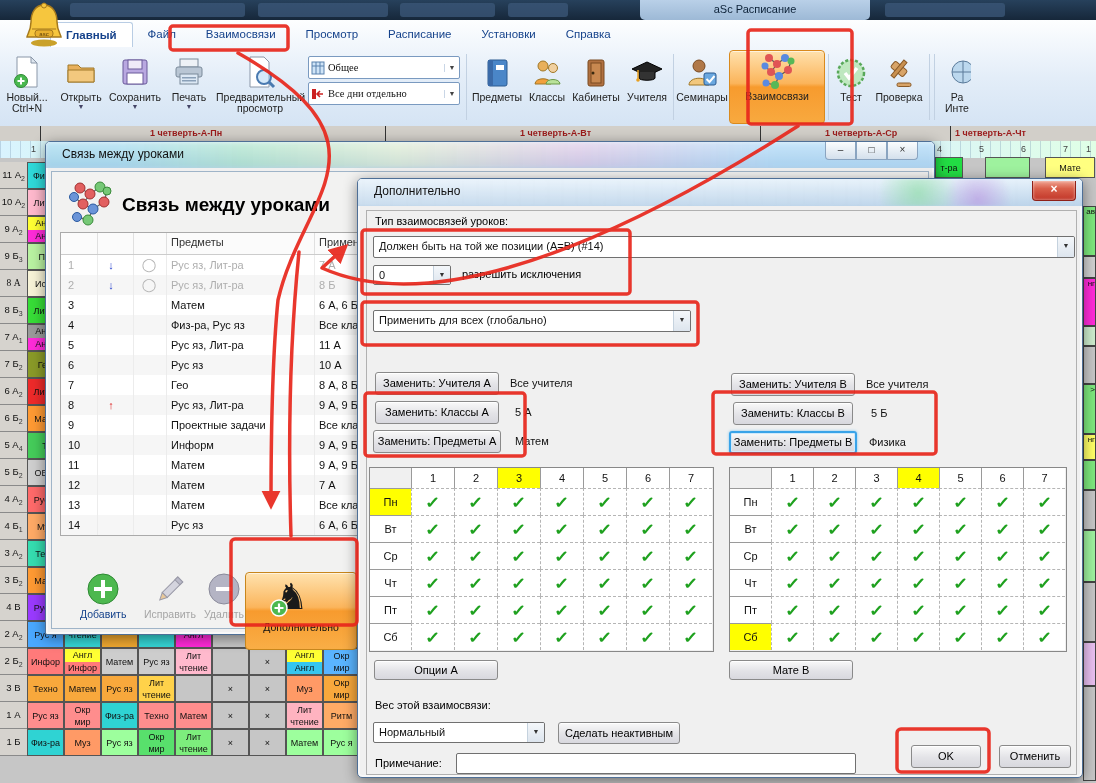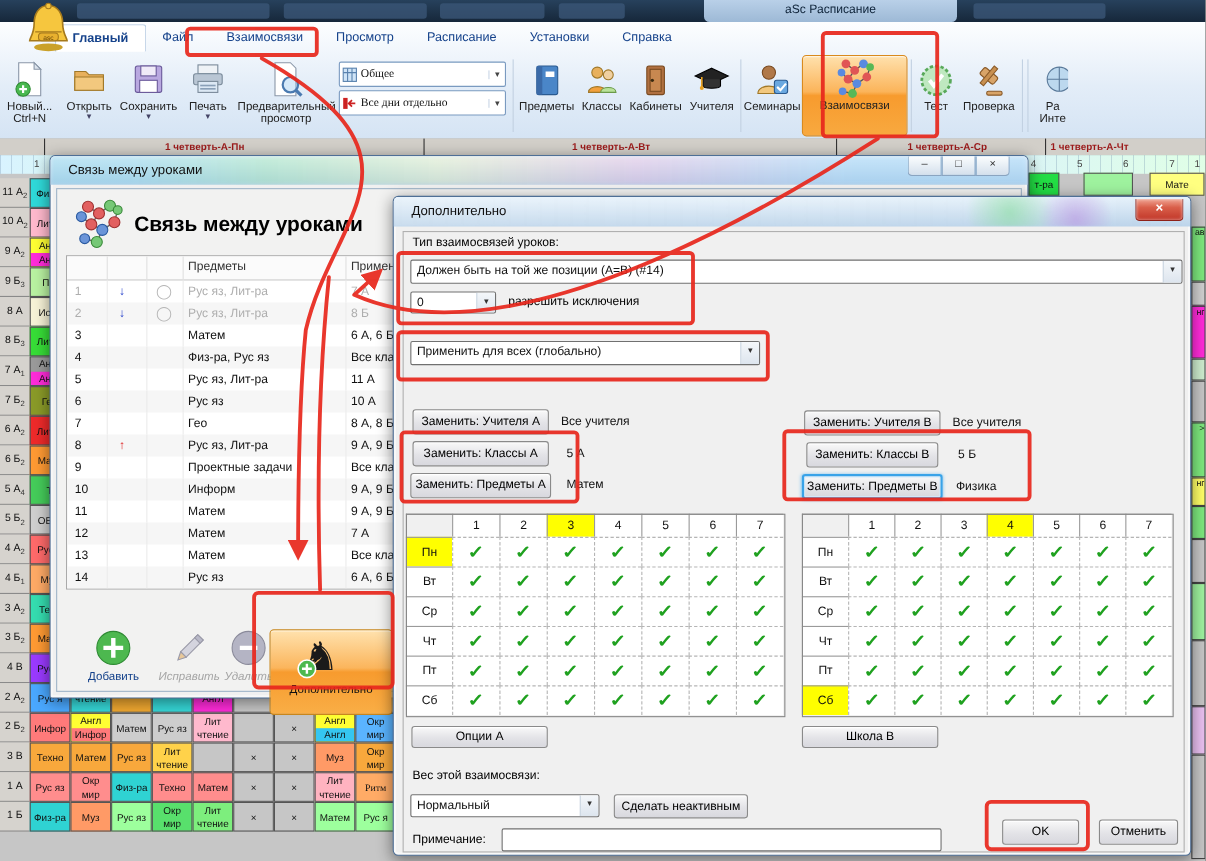--- a/index.html
+++ b/index.html
@@ -86,21 +86,21 @@
   .lrow .c1{position:absolute;left:7px;}
   .lrow .c2{position:absolute;left:38px;width:24px;text-align:center;font-weight:bold;}
   .lrow .c3{position:absolute;left:76px;width:24px;text-align:center;color:#b5b5b5;font-size:13px;}
   .lrow .c4{position:absolute;left:110px;}
   .lrow .c5{position:absolute;left:258px;}
   .lrow.dis{color:#aeaeae;}
   #lthead{position:absolute;left:0;top:0;width:100%;height:21px;background:#fbfbfb;
     border-bottom:1px solid #ccc;color:#333;}
   .vsep{position:absolute;top:0;bottom:0;width:1px;background:#e0e0e0;}
   .toollbl{font-size:10.5px;color:#15428b;}
-  .toollbl.dim{color:#a5a5a5;font-style:italic;}
+  .toollbl.dim{color:#a5a5a5;}
   #advbtn{position:absolute;left:193px;top:400px;width:110px;height:76px;border-radius:4px;
     border:1px solid #c8861c;background:linear-gradient(#ffe2ae,#fbb55c 45%,#f79b2e 50%,#f9ae46);
     text-align:center;box-shadow:inset 0 1px 0 #fff3dd;}
   
   #advdlg{left:357px;top:178px;width:726px;height:600px;border-radius:5px;}
   #advdlg .tbar{height:27px;}
   #advdlg .tbar:before{background:
     radial-gradient(circle at 560px 14px, rgba(120,220,140,.5), transparent 40px),
     radial-gradient(circle at 620px 20px, rgba(180,120,220,.45), transparent 34px),
     linear-gradient(90deg,rgba(255,255,255,.2),rgba(255,255,255,0));filter:blur(1px);}
@@ -376,21 +376,21 @@
         <div class="tcell" style="left: 27px; top: 36px; width: 36px; height: 27px; background: rgb(47, 217, 217);">Физ-р</div>
         <div class="clabel" style="top: 63px;">10 А<span class="sub">2</span></div>
         <div class="tcell" style="left: 27px; top: 63px; width: 36px; height: 27px; background: rgb(255, 185, 205);">Лит-р</div>
         <div class="clabel" style="top: 90px;">9 А<span class="sub">2</span></div>
         <div class="tcell split" style="left: 27px; top: 90px; width: 36px; height: 27px; background: rgb(255, 255, 51);">
           <div class="half" style="background: rgb(255, 255, 51);">Англ</div>
           <div class="half" style="background: rgb(255, 43, 217);">Англ</div>
         </div>
         <div class="clabel" style="top: 117px;">9 Б<span class="sub">3</span></div>
         <div class="tcell" style="left: 27px; top: 117px; width: 36px; height: 27px; background: rgb(185, 242, 161);">ПС</div>
-        <div class="clabel" style="top: 144px;">8 А</div>
+        <div class="clabel" style="top: 144px; font-family: Liberation Serif, serif;">8 А</div>
         <div class="tcell" style="left: 27px; top: 144px; width: 36px; height: 27px; background: rgb(247, 243, 215);">Исто</div>
         <div class="clabel" style="top: 171px;">8 Б<span class="sub">3</span></div>
         <div class="tcell" style="left: 27px; top: 171px; width: 36px; height: 27px; background: rgb(55, 221, 55);">Лит-р</div>
         <div class="clabel" style="top: 198px;">7 А<span class="sub">1</span></div>
         <div class="tcell split" style="left: 27px; top: 198px; width: 36px; height: 27px; background: rgb(154, 154, 154);">
           <div class="half" style="background: rgb(154, 154, 154);">Англ</div>
           <div class="half" style="background: rgb(255, 43, 217);">Англ</div>
         </div>
         <div class="clabel" style="top: 225px;">7 Б<span class="sub">2</span></div>
         <div class="tcell" style="left: 27px; top: 225px; width: 36px; height: 27px; background: rgb(138, 154, 40);">Гео</div>
@@ -450,21 +450,21 @@
         <div class="tcell" style="left: 323px; top: 549px; width: 37px; height: 27px; background: rgb(248, 168, 60);">Окр мир</div>
         <div class="clabel" style="top: 576px;">1 А</div>
         <div class="tcell" style="left: 27px; top: 576px; width: 37px; height: 27px; background: rgb(255, 141, 141);">Рус яз</div>
         <div class="tcell" style="left: 64px; top: 576px; width: 37px; height: 27px; background: rgb(255, 141, 141);">Окр мир</div>
         <div class="tcell" style="left: 101px; top: 576px; width: 37px; height: 27px; background: rgb(47, 211, 211);">Физ-ра</div>
         <div class="tcell" style="left: 138px; top: 576px; width: 37px; height: 27px; background: rgb(255, 141, 141);">Техно</div>
         <div class="tcell" style="left: 175px; top: 576px; width: 37px; height: 27px; background: rgb(255, 141, 141);">Матем</div>
         <div class="tcell" style="left: 212px; top: 576px; width: 37px; height: 27px; background: rgb(198, 198, 198);">×</div>
         <div class="tcell" style="left: 249px; top: 576px; width: 37px; height: 27px; background: rgb(198, 198, 198);">×</div>
         <div class="tcell" style="left: 286px; top: 576px; width: 37px; height: 27px; background: rgb(255, 179, 192);">Лит чтение</div>
-        <div class="tcell" style="left: 323px; top: 576px; width: 37px; height: 27px; background: rgb(255, 171, 102); font-family: Liberation Serif, serif;">Ритм</div>
+        <div class="tcell" style="left: 323px; top: 576px; width: 37px; height: 27px; background: rgb(255, 171, 102);">Ритм</div>
         <div class="clabel" style="top: 603px;">1 Б</div>
         <div class="tcell" style="left: 27px; top: 603px; width: 37px; height: 27px; background: rgb(47, 211, 211);">Физ-ра</div>
         <div class="tcell" style="left: 64px; top: 603px; width: 37px; height: 27px; background: rgb(255, 154, 102);">Муз</div>
         <div class="tcell" style="left: 101px; top: 603px; width: 37px; height: 27px; background: rgb(157, 255, 157);">Рус яз</div>
         <div class="tcell" style="left: 138px; top: 603px; width: 37px; height: 27px; background: rgb(88, 224, 108);">Окр мир</div>
         <div class="tcell" style="left: 175px; top: 603px; width: 37px; height: 27px; background: rgb(125, 238, 125);">Лит чтение</div>
         <div class="tcell" style="left: 212px; top: 603px; width: 37px; height: 27px; background: rgb(198, 198, 198);">×</div>
         <div class="tcell" style="left: 249px; top: 603px; width: 37px; height: 27px; background: rgb(198, 198, 198);">×</div>
         <div class="tcell" style="left: 286px; top: 603px; width: 37px; height: 27px; background: rgb(157, 255, 157);">Матем</div>
         <div class="tcell" style="left: 323px; top: 603px; width: 37px; height: 27px; background: rgb(157, 255, 157);">Рус я</div>
@@ -1016,21 +1016,21 @@
         <div class="gcell" style="left: 623px; top: 444px; width: 42px; height: 27px;">
           <span class="chk">✓</span>
         </div>
         <div class="gcell" style="left: 665px; top: 444px; width: 42px; height: 27px;">
           <span class="chk">✓</span>
         </div>
         <div class="gframe" style="left: 371px; top: 288px; width: 336px; height: 183px;"></div>
       </div>
 
     <div class="wbutton" style="left:16px;top:481px;width:124px;height:20px;line-height:18px">Опции A</div>
-    <div class="wbutton" style="left:371px;top:481px;width:124px;height:20px;line-height:18px">Школа B</div>
+    <div class="wbutton" style="left:371px;top:481px;width:124px;height:20px;line-height:18px">Мате B</div>
 
     <span class="lbl" style="left:17px;top:520px">Вес этой взаимосвязи:</span>
     <div class="sel" style="left:15px;top:543px;width:172px;height:21px">
       <span>Нормальный</span><span class="sarr">▼</span>
     </div>
     <div class="wbutton" style="left:200px;top:543px;width:122px;height:22px;line-height:20px">Сделать неактивным</div>
 
     <span class="lbl" style="left:17px;top:578px">Примечание:</span>
     <div class="notebox" style="left:98px;top:574px;width:400px;height:21px"></div>
     <div class="wbutton" style="left:553px;top:566px;width:70px;height:23px;line-height:21px">OK</div>

